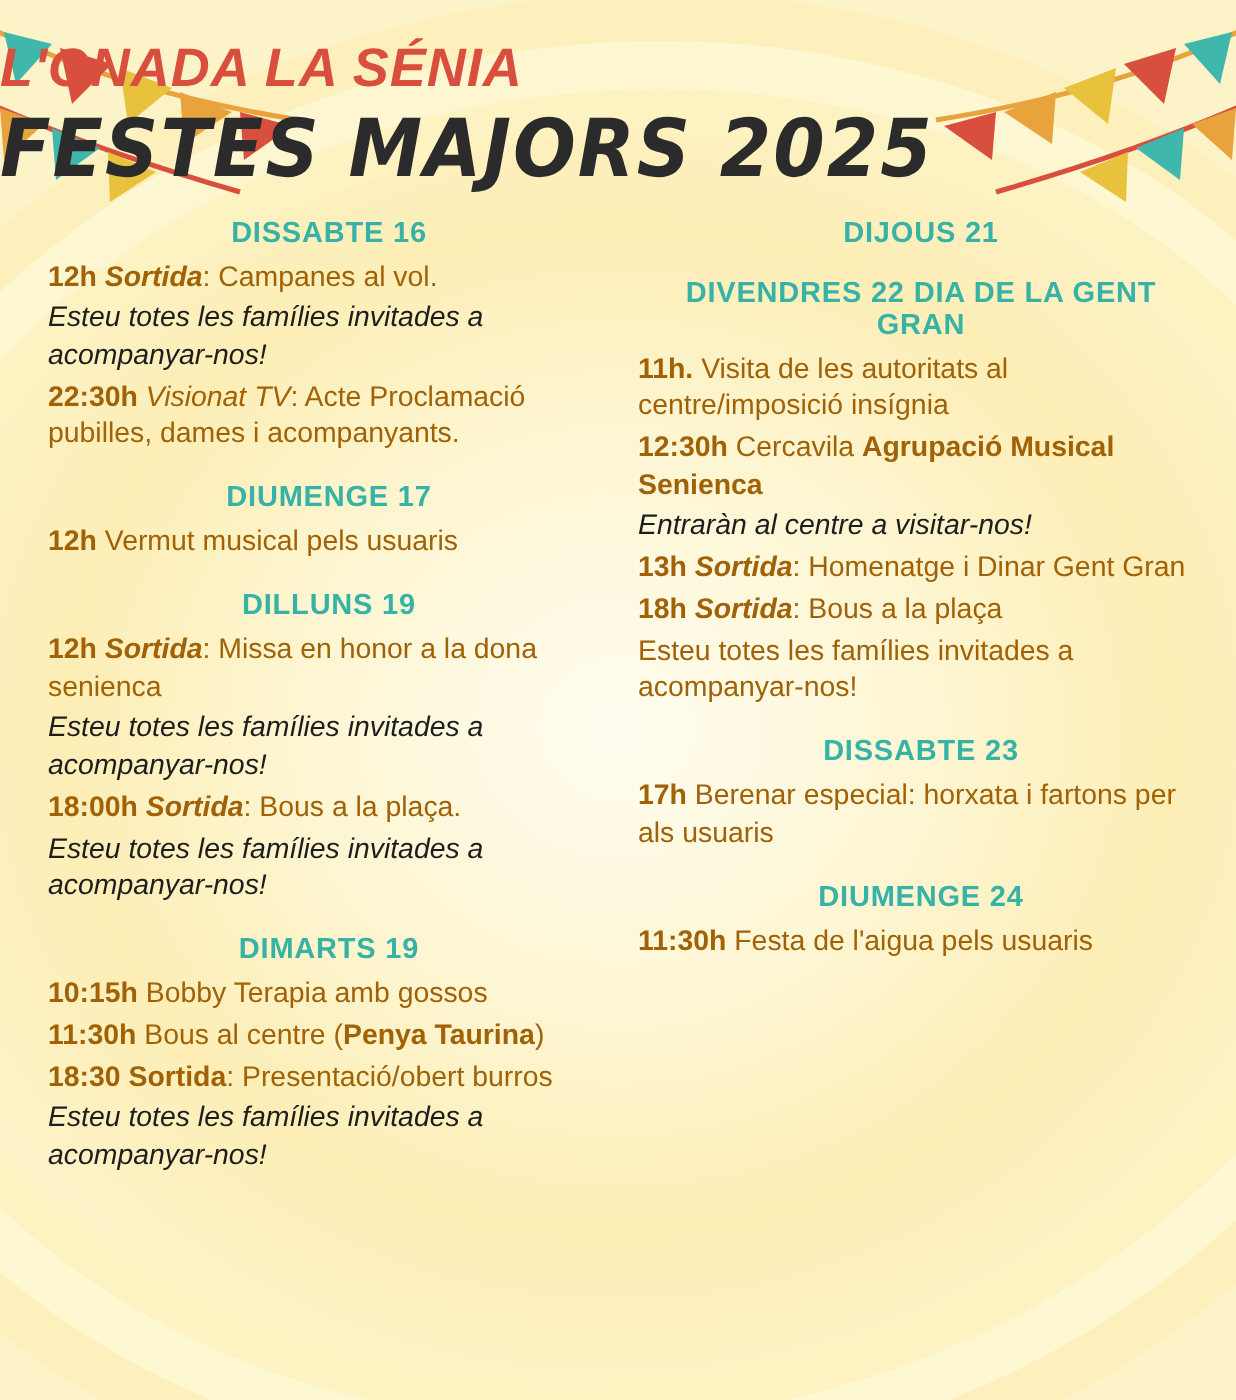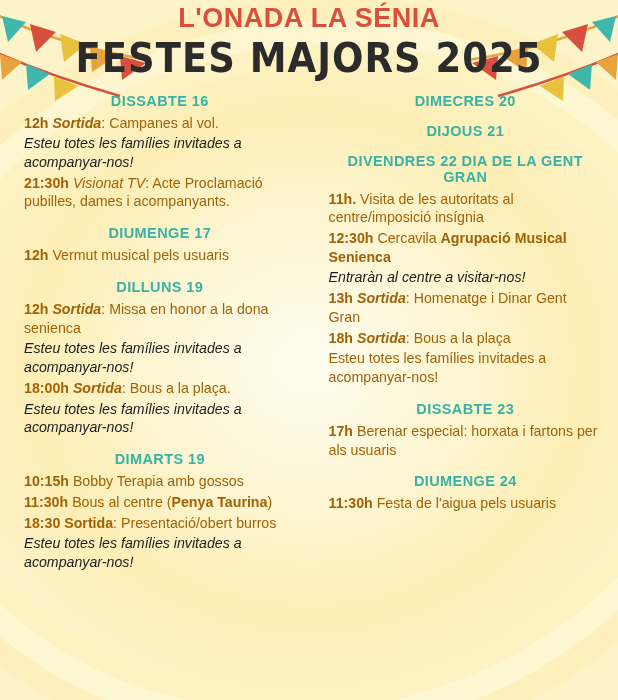--- a/index.html
+++ b/index.html
@@ -48,22 +48,22 @@
     top: 0;
     left: 0;
     width: 618px;
     height: 110px;
     z-index: 2;
     pointer-events: none;
   }
 
   
   .header {
-    text-align: center;
-    padding-top: 4px;
+    padding-top: 20px;
+    font-style: italic;
   }
   .title-main {
     color: #d94f3d;
     font-family: "Liberation Sans", sans-serif;
     font-weight: bold;
     font-size: 27px;
     letter-spacing: 0.5px;
     margin: 0;
     line-height: 1.1;
   }
@@ -75,21 +75,21 @@
     letter-spacing: 1px;
     margin: 6px 0 0 0;
     line-height: 1.05;
     transform: scaleY(1.08);
   }
 
   
   .columns {
     display: flex;
     padding: 14px 16px 0 16px;
-    gap: 27px;
+    gap: 8px;
     box-sizing: border-box;
   }
   .col {
     width: 50%;
     box-sizing: border-box;
   }
   .col-left { padding-left: 8px; }
   .col-right { padding-left: 6px; }
 
   .day-title {
@@ -160,36 +160,35 @@
   <div class="header">
     <p class="title-main">L'ONADA LA SÉNIA</p>
     <p class="title-sub">FESTES MAJORS 2025</p>
   </div>
 
   <div class="columns">
     <div class="col col-left">
         <div class="day-title">DISSABTE 16</div>
         <p class="entry"><span class="b">12h </span><span class="bi">Sortida</span><span>: Campanes al vol.</span></p>
         <p class="note"><span class="i">Esteu totes les famílies invitades a acompanyar-nos!</span></p>
-        <p class="entry"><span class="b">21:30h </span><span class="i">Visionat TV</span><span>: Acte Proclamació pubilles, dames i acompanyants.</span></p>
+        <p class="entry"><span class="b">22:30h </span><span class="i">Visionat TV</span><span>: Acte Proclamació pubilles, dames i acompanyants.</span></p>
         <div class="day-title">DIUMENGE 17</div>
         <p class="entry"><span class="b">12h </span><span>Vermut musical pels usuaris</span></p>
         <div class="day-title">DILLUNS 19</div>
         <p class="entry"><span class="b">12h </span><span class="bi">Sortida</span><span>: Missa en honor a la dona senienca</span></p>
         <p class="note"><span class="i">Esteu totes les famílies invitades a acompanyar-nos!</span></p>
         <p class="entry"><span class="b">18:00h </span><span class="bi">Sortida</span><span>: Bous a la plaça.</span></p>
         <p class="note"><span class="i">Esteu totes les famílies invitades a acompanyar-nos!</span></p>
         <div class="day-title">DIMARTS 19</div>
         <p class="entry"><span class="b">10:15h </span><span>Bobby Terapia amb gossos</span></p>
         <p class="entry"><span class="b">11:30h </span><span>Bous al centre (</span><span class="b">Penya Taurina</span><span>)</span></p>
         <p class="entry"><span class="b">18:30 </span><span class="b">Sortida</span><span>: Presentació/obert burros</span></p>
         <p class="note"><span class="i">Esteu totes les famílies invitades a acompanyar-nos!</span></p>
       </div>
     <div class="col col-right">
-        <div class="day-title">DIMECRES 20</div>
         <div class="day-title">DIJOUS 21</div>
         <div class="day-title">DIVENDRES 22 DIA DE LA GENT GRAN</div>
         <p class="entry"><span class="b">11h.</span><span> Visita de les autoritats al centre/imposició insígnia</span></p>
         <p class="entry"><span class="b">12:30h </span><span>Cercavila </span><span class="b">Agrupació Musical Senienca</span></p>
         <p class="note"><span class="i">Entraràn al centre a visitar-nos!</span></p>
         <p class="entry"><span class="b">13h </span><span class="bi">Sortida</span><span>: Homenatge i Dinar Gent Gran</span></p>
         <p class="entry"><span class="b">18h </span><span class="bi">Sortida</span><span>: Bous a la plaça</span></p>
         <p class="entry"><span>Esteu totes les famílies invitades a acompanyar-nos!</span></p>
         <div class="day-title">DISSABTE 23</div>
         <p class="entry"><span class="b">17h </span><span>Berenar especial: horxata i fartons per als usuaris</span></p>

